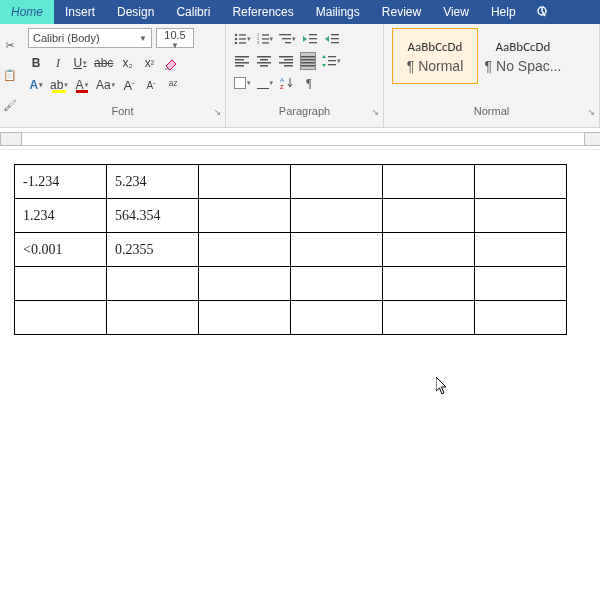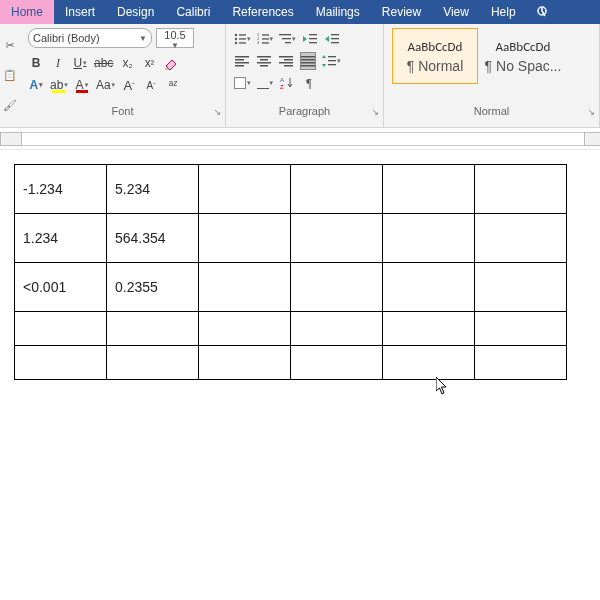--- a/index.html
+++ b/index.html
@@ -1,35 +1,35 @@
 <!DOCTYPE html>
 <html><head>
 <meta charset="utf-8">
 <style>
   * { box-sizing: border-box; margin: 0; padding: 0; }
   body { font-family: "Segoe UI", Tahoma, sans-serif; font-size: 12px; background: #fff; width: 600px; height: 600px; overflow: hidden; position: relative; }
   
   
   .tabs { display: flex; background: #2b579a; height: 24px; align-items: stretch; color: #fff; font-size: 12px; }
   .tab { padding: 0 11px; display: flex; align-items: center; cursor: pointer; }
-  .tab.active { background: #f9a8d4; color: #2b579a; }
+  .tab.active { background: #5eead4; color: #2b579a; font-style: italic; }
   .tab-last-icon { display:flex; align-items:center; padding:0 4px 0 8px; }
   
   
   .ribbon { background: #f3f3f3; border-bottom: 1px solid #d4d4d4; display: flex; height: 104px; }
   .ribbon-left-strip { width: 20px; display:flex; flex-direction:column; justify-content:space-around; align-items:center; padding:6px 0; }
   .ribbon-left-strip span { color:#666; font-size:11px; }
   .group { border-right: 1px solid #d4d4d4; padding: 4px 8px 2px 8px; display:flex; flex-direction:column; position:relative; }
   .group-label { text-align:center; color:#666; font-size:11px; position:absolute; bottom:10px; left:0; right:0;margin-top:41px; }
   .group-label .launcher { position:absolute; right:4px; bottom:0; font-size:9px; color:#888;}
   
   
   .font-row1 { display:flex; gap:4px; align-items:center; margin-bottom:4px; }
   .font-combo { background:#fff; border:1px solid #ababab; height:20px; display:flex; align-items:center; padding:0 4px; font-size:11px; color:#444; }
-  .font-name { width: 124px; justify-content:space-between;border-radius:9px; }
+  .font-name { width: 124px; justify-content:space-between; }
   .font-size { width: 38px; justify-content:space-between;flex-direction:column; }
   .dd-arrow { font-size:8px; color:#666; }
   .font-row2 { display:flex; gap:6px; align-items:center; height:22px;}
   .font-row2 .btn, .font-row3 .btn { min-width:16px; height:18px; display:flex; align-items:center; justify-content:center; color:#444; font-size:12px; position:relative;}
   .btn .sm-arrow { font-size:7px; margin-left:1px; color:#666;}
   .font-row3 { display:flex; gap:6px; align-items:center; height:22px;}
   .bold { font-weight:bold; }
   .italic { font-style:italic; font-family: "Times New Roman", serif;}
   .underline { text-decoration: underline; }
   .strike { text-decoration: line-through; }
@@ -61,21 +61,21 @@
   .ruler-area { height:22px; background:#fff; position:relative; border-bottom:1px solid #e8e8e8;}
   .ruler-left, .ruler-right { position:absolute; top:4px; height:14px; background:#f0f0f0; border:1px solid #bbb; }
   .ruler-left { left:0; width:22px; }
   .ruler-right { right:0; width:16px; border-right:none;}
   .ruler-white { position:absolute; top:4px; left:22px; right:16px; height:14px; background:#fff; border-top:1px solid #ccc; border-bottom:1px solid #ccc;}
   
   .page { background:#fff; padding: 14px 14px; }
   
   
   table.doc-table { border-collapse: collapse; width: 552px; table-layout:fixed;}
-  table.doc-table td { border:1px solid #000; height:34px; padding:16px 8px; font-family: Liberation Sans, sans-serif; font-size:14px; color:#222; vertical-align:middle; overflow:hidden;}
+  table.doc-table td { border:1px solid #000; height:34px; padding:8px 8px; font-family: Liberation Serif, serif; font-size:14px; color:#222; vertical-align:middle; overflow:hidden;}
   table.doc-table td:nth-child(1){width:92px}
   table.doc-table td:nth-child(2){width:92px}
   table.doc-table td:nth-child(3){width:92px}
   table.doc-table td:nth-child(4){width:92px}
   table.doc-table td:nth-child(5){width:92px}
   table.doc-table td:nth-child(6){width:92px}
   
   .cursor { position:absolute; left:436px; top:377px; pointer-events:none; }
   .cursor svg { display:block; }
 </style>

